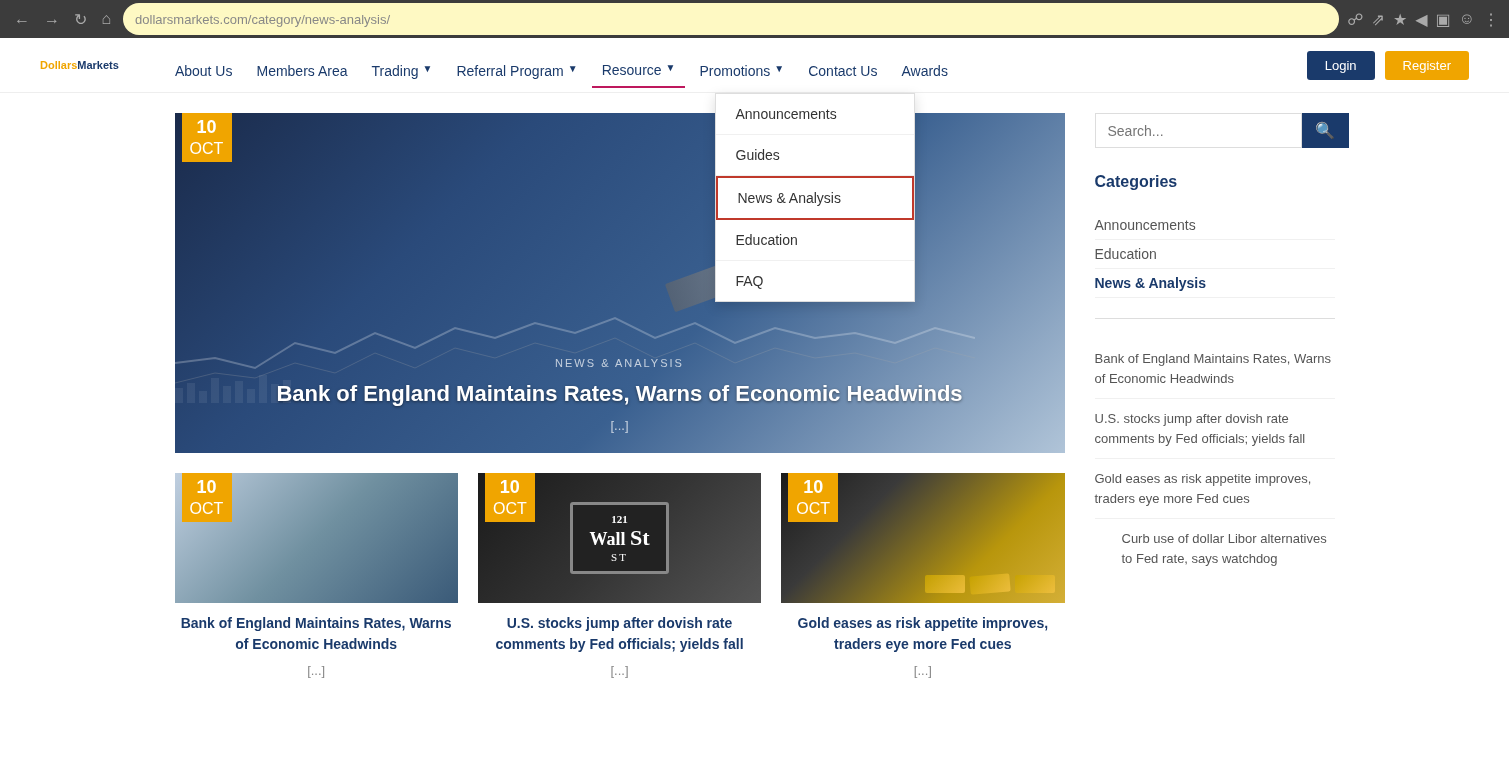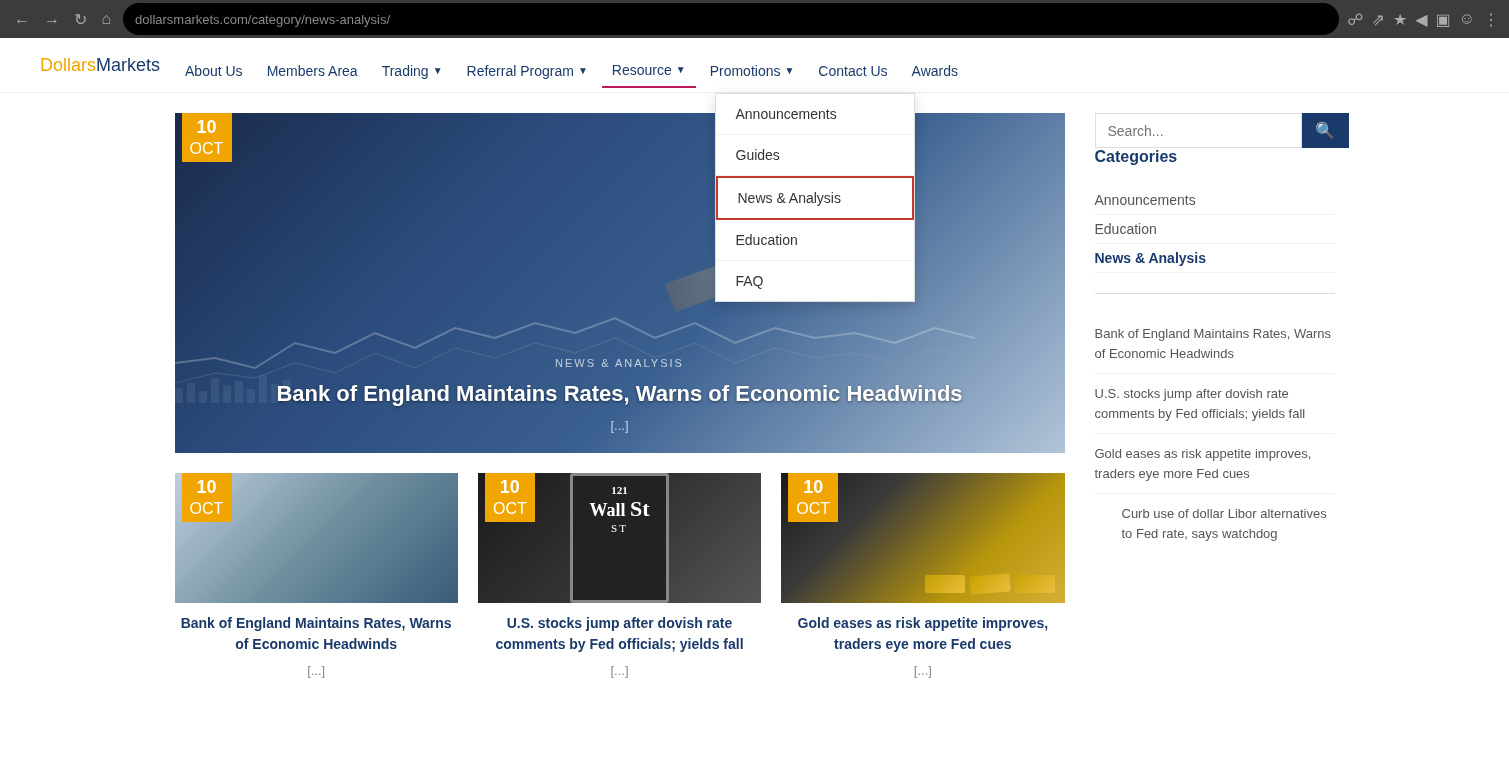--- a/index.html
+++ b/index.html
@@ -21,21 +21,21 @@
     .browser-nav-btn {
       color: #aaa;
       font-size: 16px;
       background: none;
       border: none;
       cursor: pointer;
       padding: 2px 4px;
     }
     .address-bar {
       flex: 1;
-      background: #000000;
+      background: #fef9c3;
       border-radius: 20px;
       height: 26px;
       display: flex;
       align-items: center;
       padding: 16px 12px;
       font-size: 13px;
       color: #333;
     }
     .address-bar span { color: #888; }
     .browser-icons {
@@ -48,42 +48,42 @@
     
     .site-header {
       border-bottom: 1px solid #eee;
       padding: 0 40px;
       display: flex;
       align-items: center;
       height: 55px;
       position: relative;
     }
     .logo {
-      font-size: 18px;
-      font-weight: normal;
+      font-size: 11px;
+      font-weight: bold;
       color: #1a3a6b;
-      margin-right: 15px;
+      margin-right: 46px;
       white-space: nowrap;
     }
     .logo span { color: #f0a500; }
     .main-nav {
       display: flex;
       align-items: center;
       gap: 4px;
       flex: 1;
     }
     .nav-item {
       padding: 8px 10px;
       color: #1a3a6b;
       font-size: 14px;
       cursor: pointer;
       white-space: nowrap;
       text-decoration: none;
       display: flex;
-      align-items: center;
+      align-items: flex-start;
       gap: 4px;
       margin-top: 11px;
     }
     .nav-item .arrow { font-size: 10px; }
     .nav-item.active-resource { color: #1a3a6b; border-bottom: 2px solid #f0a500; }
     .header-right {
       display: flex;
       align-items: center;
       gap: 10px;
     }
@@ -227,20 +227,21 @@
     .thumb-bg-1 {
       width: 100%;
       height: 100%;
       background: linear-gradient(135deg, #c0cfe0 0%, #7090a0 50%, #3a5a78 100%);
     }
     .thumb-bg-2 {
       width: 100%;
       height: 100%;
       background: linear-gradient(135deg, #1a1a1a 0%, #333 50%, #555 100%);
       display: flex;
+      align-items: center;
       justify-content: center;
     }
     .thumb-bg-2 .wall-st-sign {
       background: #222;
       border: 3px solid #888;
       color: #fff;
       font-size: 18px;
       font-weight: bold;
       padding: 8px 16px;
       text-align: center;
@@ -267,20 +268,21 @@
       text-align: center;
     }
 
     
     .sidebar {
       width: 240px;
       flex-shrink: 0;
     }
     .search-box {
       display: flex;
+      margin-bottom: 25px;
     }
     .search-input {
       flex: 1;
       border: 1px solid #ddd;
       padding: 8px 12px;
       font-size: 14px;
       outline: none;
     }
     .search-btn {
       background: #1a3a6b;
@@ -394,20 +396,24 @@
         <span>Promotions</span>
         <span class="arrow">▼</span>
       </a>
     <a class="nav-item">
         <span>Contact Us</span>
       </a>
     <a class="nav-item">
         <span>Awards</span>
       </a>
   </nav>
+  <div class="header-right">
+    <button class="btn-login">Login</button>
+    <button class="btn-register">Register</button>
+  </div>
 
   <div class="dropdown-overlay">
     <div class="dropdown-item">Announcements</div>
     <div class="dropdown-item">Guides</div>
     <div class="dropdown-item active-dd">News &amp; Analysis</div>
     <div class="dropdown-item">Education</div>
     <div class="dropdown-item">FAQ</div>
   </div>
 </div>
 

